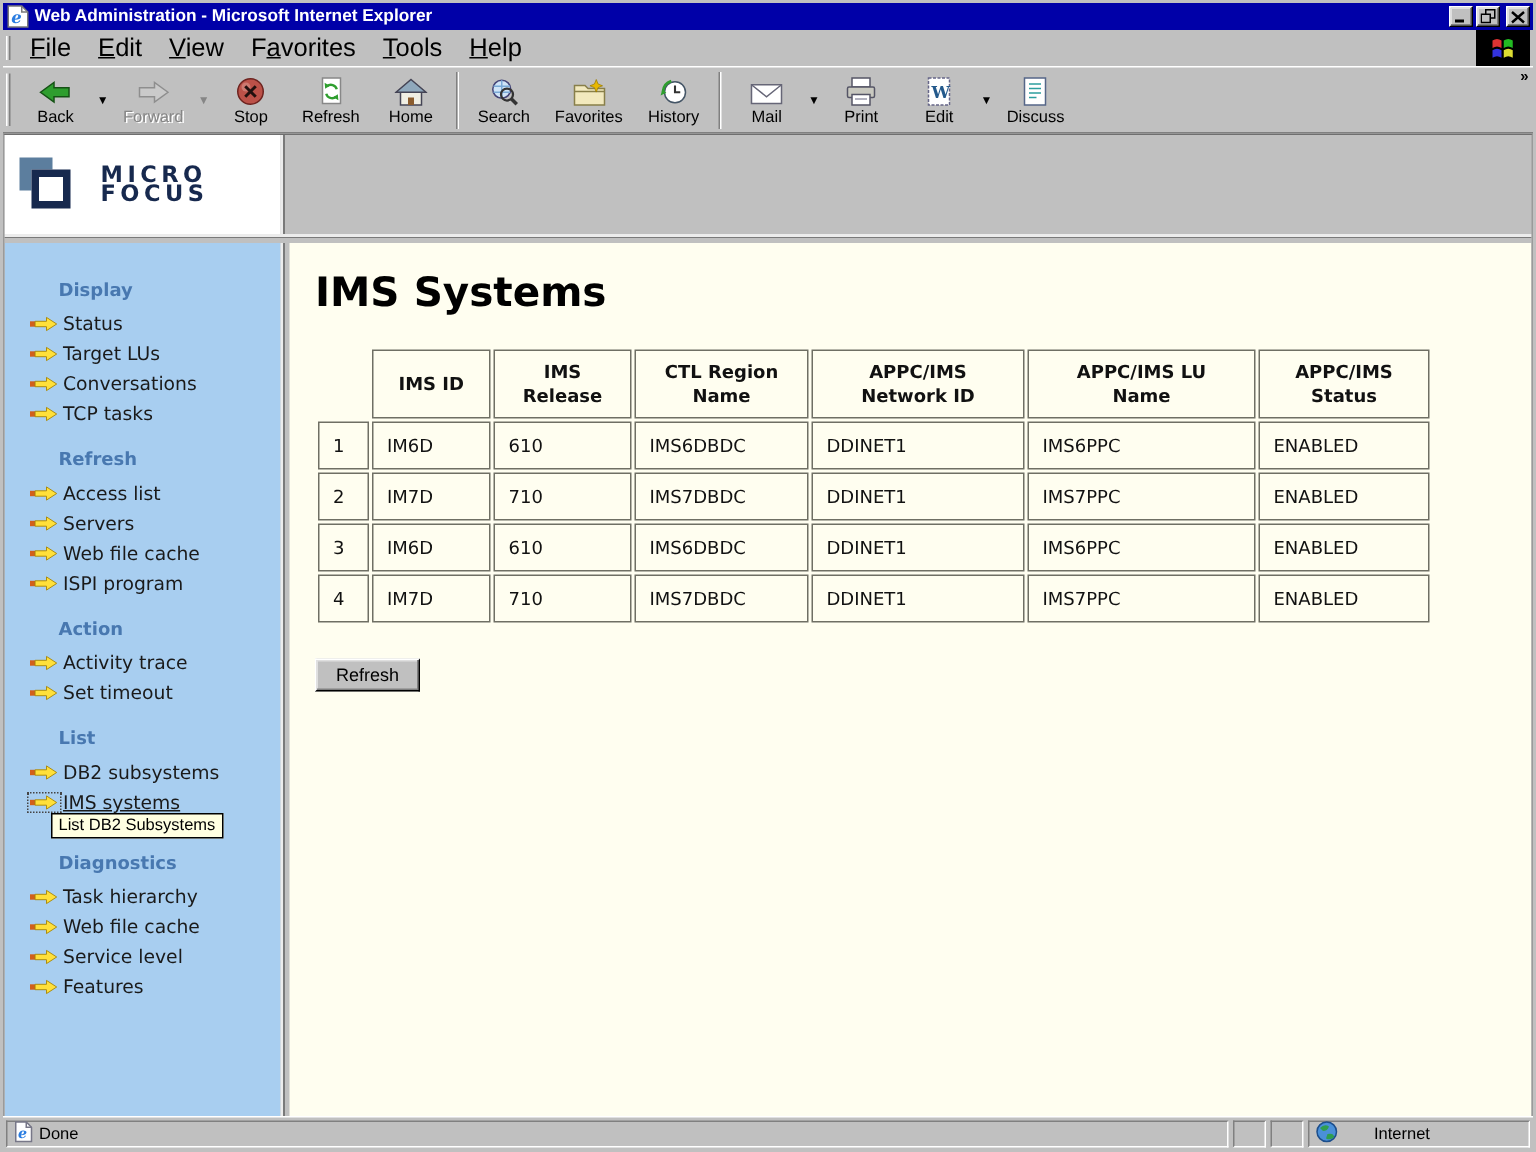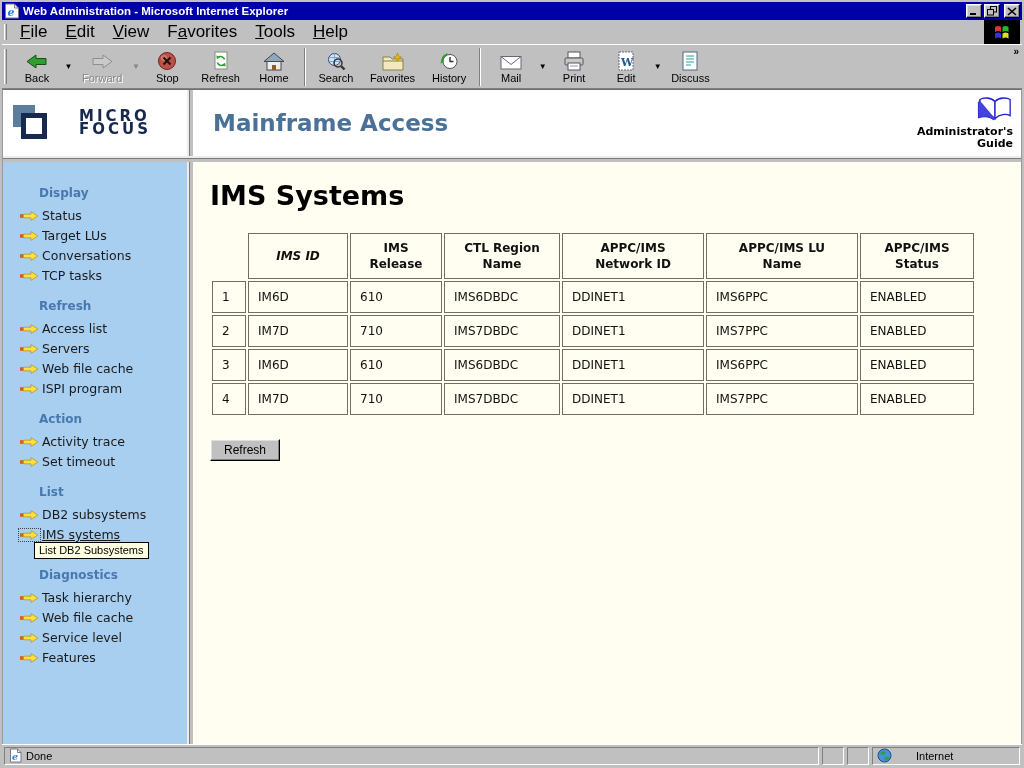--- a/index.html
+++ b/index.html
@@ -58,21 +58,21 @@
   .logo-frame { width:184px; background:#fff; display:flex; align-items:center;
                 padding-left:10px; flex:0 0 auto; }
   .banner-frame { flex:1; background:#fff; display:flex; align-items:center; position:relative; }
   .vdivider { width:6px; flex:0 0 auto;
               background:linear-gradient(90deg,#ececec 0 2px,#7a7a7a 2px 3px,#c0c0c0 3px 6px); }
   .hdivider { height:6px; flex:0 0 auto;
               background:linear-gradient(180deg,#ececec 0 2px,#7a7a7a 2px 3px,#c0c0c0 3px 6px); }
   .body-row { flex:1; display:flex; overflow:hidden; }
 
   
-  .mf-logo { display:flex; align-items:center; gap:24px; }
+  .mf-logo { display:flex; align-items:center; gap:12px; }
   .mf-mark { position:relative; width:42px; height:44px; }
   .mf-sq-back { position:absolute; left:0; top:4px; width:22px; height:22px; background:#5C7E9E; }
   .mf-sq-front { position:absolute; left:8px; top:12px; width:26px; height:26px;
                  background:#fff; border:5px solid #17294E; }
   .mf-text { color:#17294E; font-family:"DejaVu Sans", sans-serif; font-weight:bold;
              font-size:15px; line-height:13px; letter-spacing:3px; }
 
   .banner-title { margin-left:20px; color:#4A7196; font-family:"DejaVu Sans", sans-serif;
                   font-weight:bold; font-size:23px; }
   .guide-link { margin-left:auto; margin-right:8px; display:flex; flex-direction:column;
@@ -101,21 +101,21 @@
           font-family:"DejaVu Sans", sans-serif; }
   .page-heading { font-size:27px; font-weight:bold; color:#000; margin:4px 0 20px 0; }
 
   table.ims { border-collapse:separate; border-spacing:2px; }
   table.ims th, table.ims td { border:1px solid #6F6F64; font-size:12px; color:#111;
           background:#FFFEF0; }
   table.ims th { font-weight:bold; text-align:center; white-space:pre-line;
           padding:6px 6px; vertical-align:middle; line-height:16px; }
   table.ims th.blank { border:none; }
   table.ims td { padding:8px 6px 8px 9px; white-space:nowrap; vertical-align:middle; }
-  .col-num { width:34px; } .col-id { width:100px;font-style:italic; } .col-rel { width:92px; }
+  .col-num { width:34px; } .col-id { width:79px; } .col-rel { width:92px; }
   .col-ctl { width:116px; } .col-net { width:142px; } .col-lu { width:152px; }
   .col-st { width:114px; }
 
   .refresh-btn { margin-top:22px; background:#C0C0C0; font-size:12px;
           font-family:"Liberation Sans",sans-serif; color:#000; padding:3px 13px;
           border:1px solid; border-color:#fff #000 #000 #fff;
           box-shadow:inset -1px -1px 0 #808080, inset 1px 1px 0 #dfdfdf; }
 
   
   .statusbar { height:22px; background:#C0C0C0; border-top:1px solid #fff;
@@ -332,34 +332,20 @@
             <div class="mf-sq-back"></div>
             <div class="mf-sq-front"></div>
           </div>
           <div class="mf-text">
             <div>MICRO</div>
             <div>FOCUS</div>
           </div>
         </div>
       </div>
       <div class="vdivider"></div>
-      <div class="banner-frame">
-        <span class="banner-title">Mainframe Access</span>
-        <div class="guide-link">
-          <span>
-            <svg width="36" height="26" viewBox="0 0 38 26">
-                <path d="M19 5 C14 0 6 1 3 3 L3 20 C7 18 14 18 19 23 Z" fill="#fff" stroke="#2222CC" stroke-width="1.4"></path>
-                <path d="M19 5 C24 0 32 1 35 3 L35 20 C31 18 24 18 19 23 Z" fill="#fff" stroke="#2222CC" stroke-width="1.4"></path>
-                <path d="M3 4 L1.5 6 L1.5 22.5 C6 20.5 13 20.5 17.5 24.5 L19 23" fill="#4444DD" stroke="#2222CC"></path>
-              </svg>
-          </span>
-          <span class="guide-text">Administrator's</span>
-          <span class="guide-text">Guide</span>
-        </div>
-      </div>
     </div>
 
     <div class="hdivider"></div>
 
     <div class="body-row">
 
       <div class="sidebar">
 
         <div class="sb-section">
           <div class="sb-heading">Display</div>

